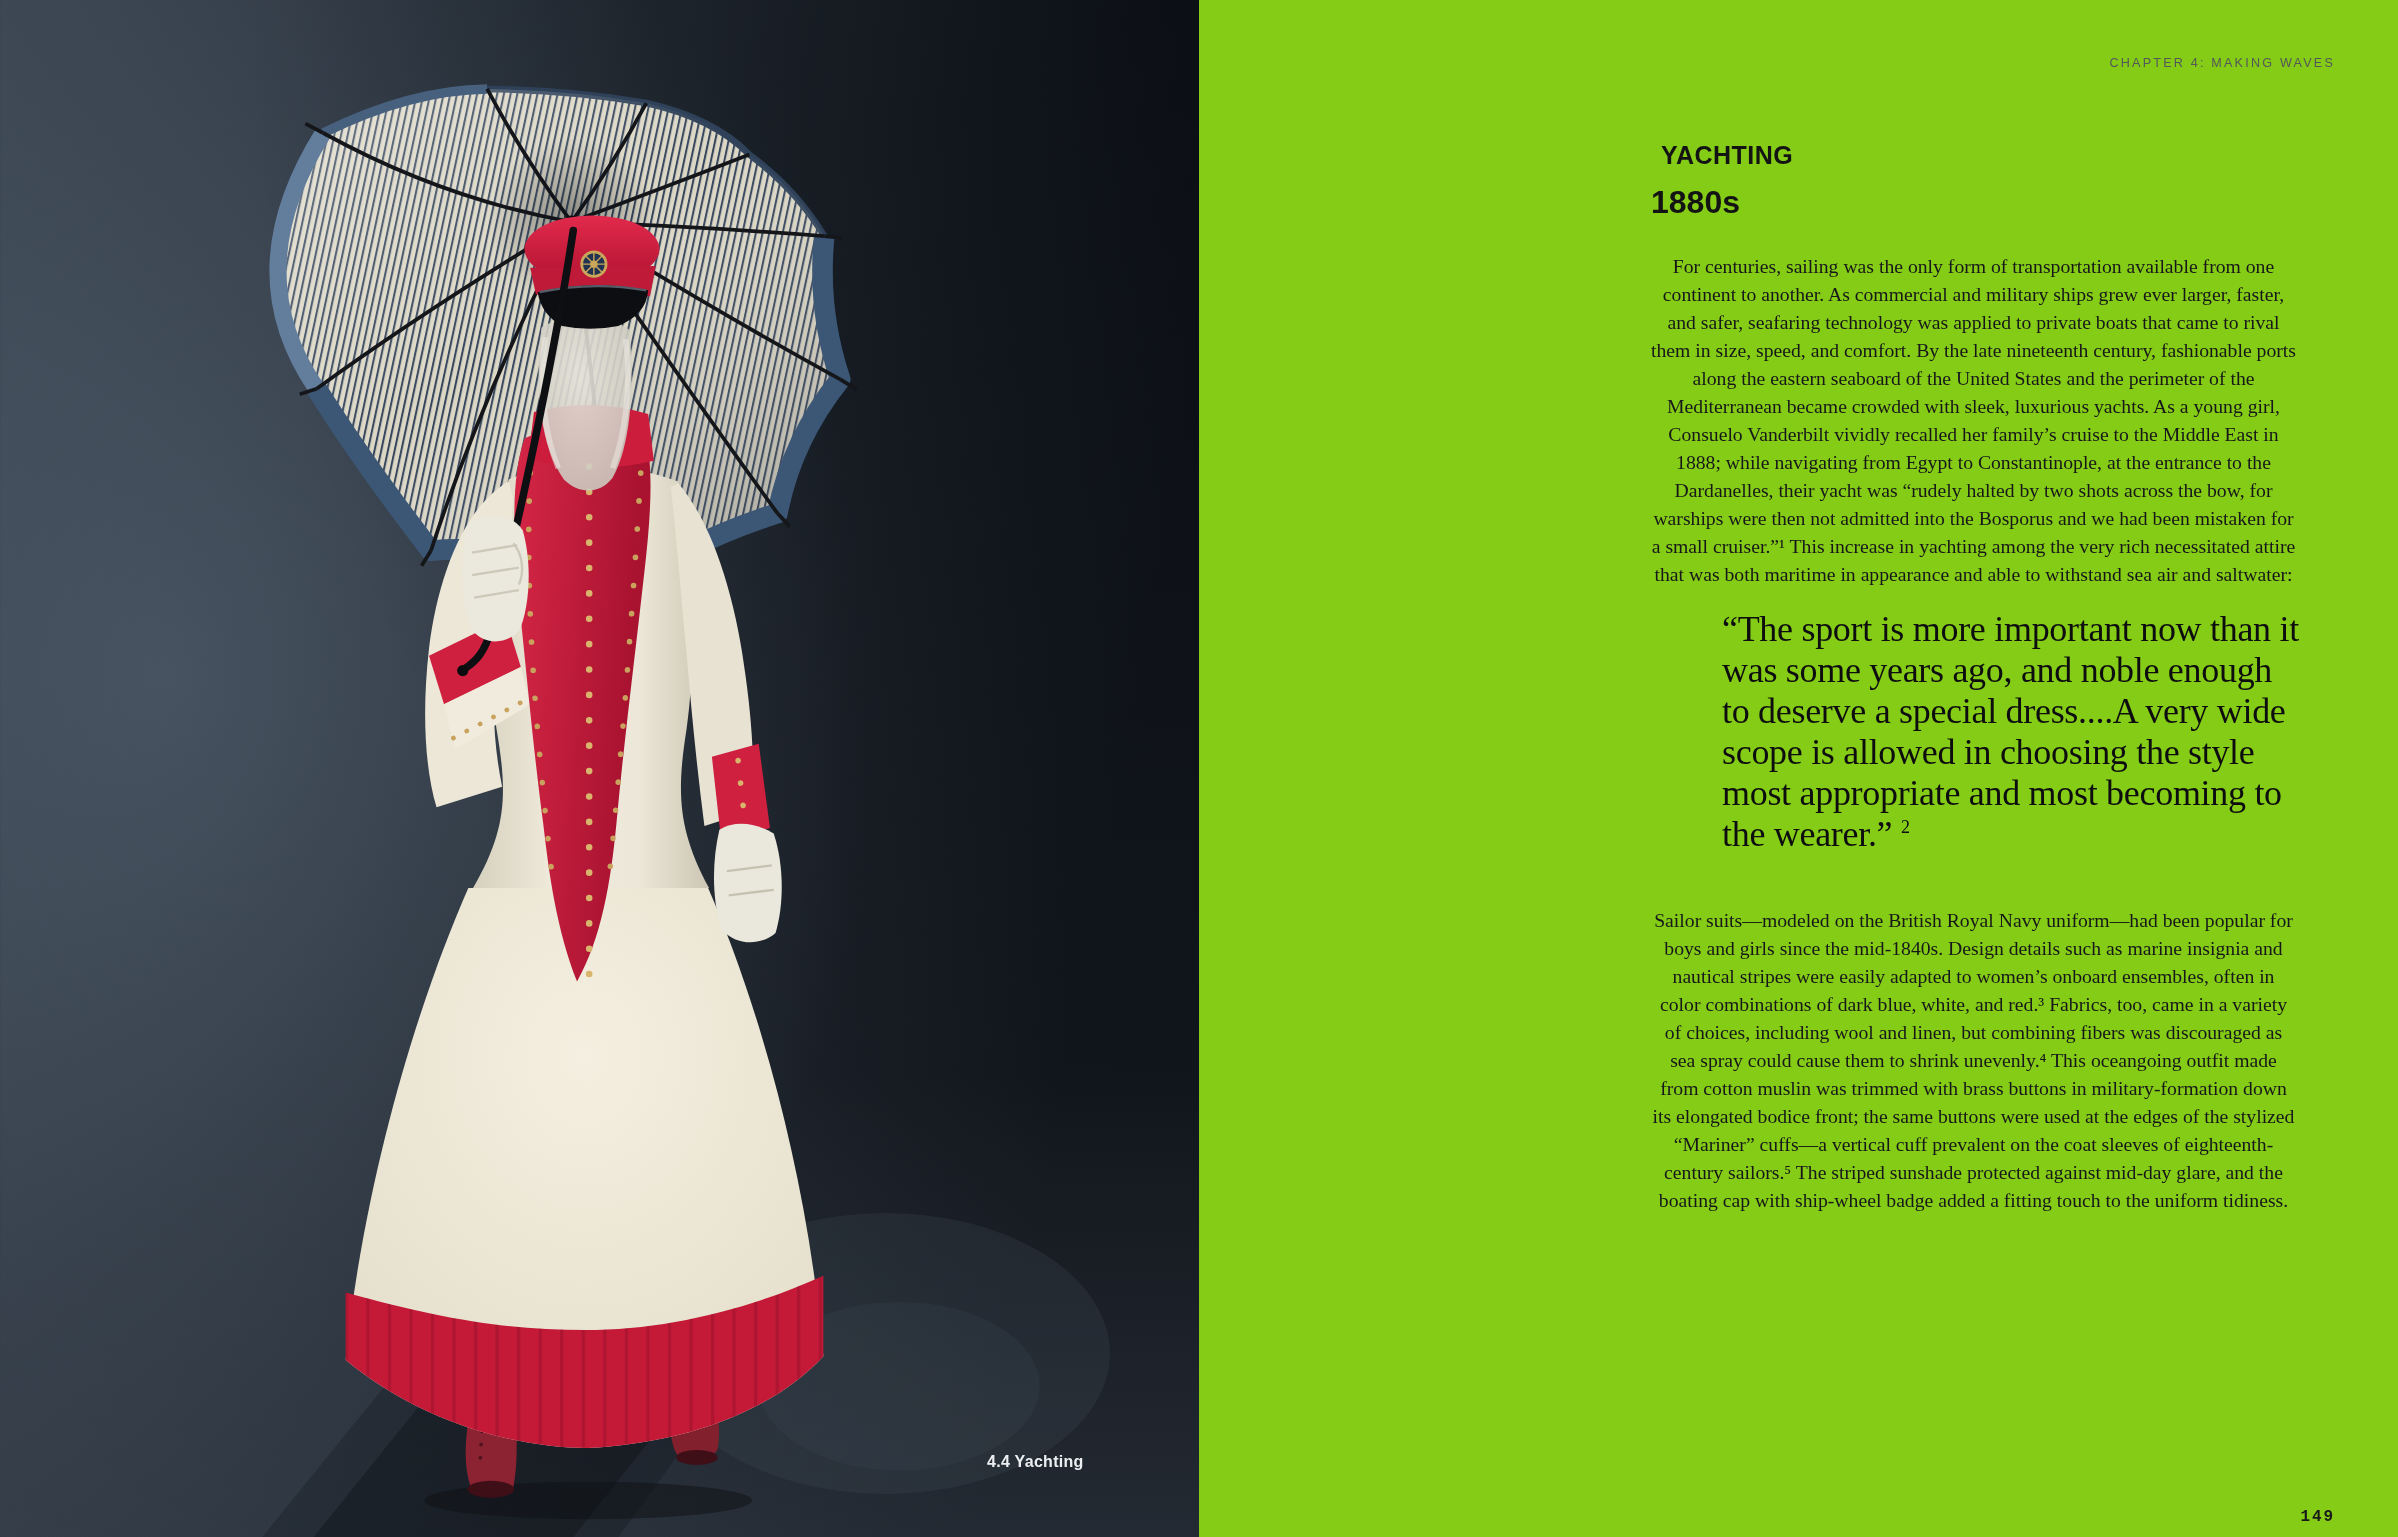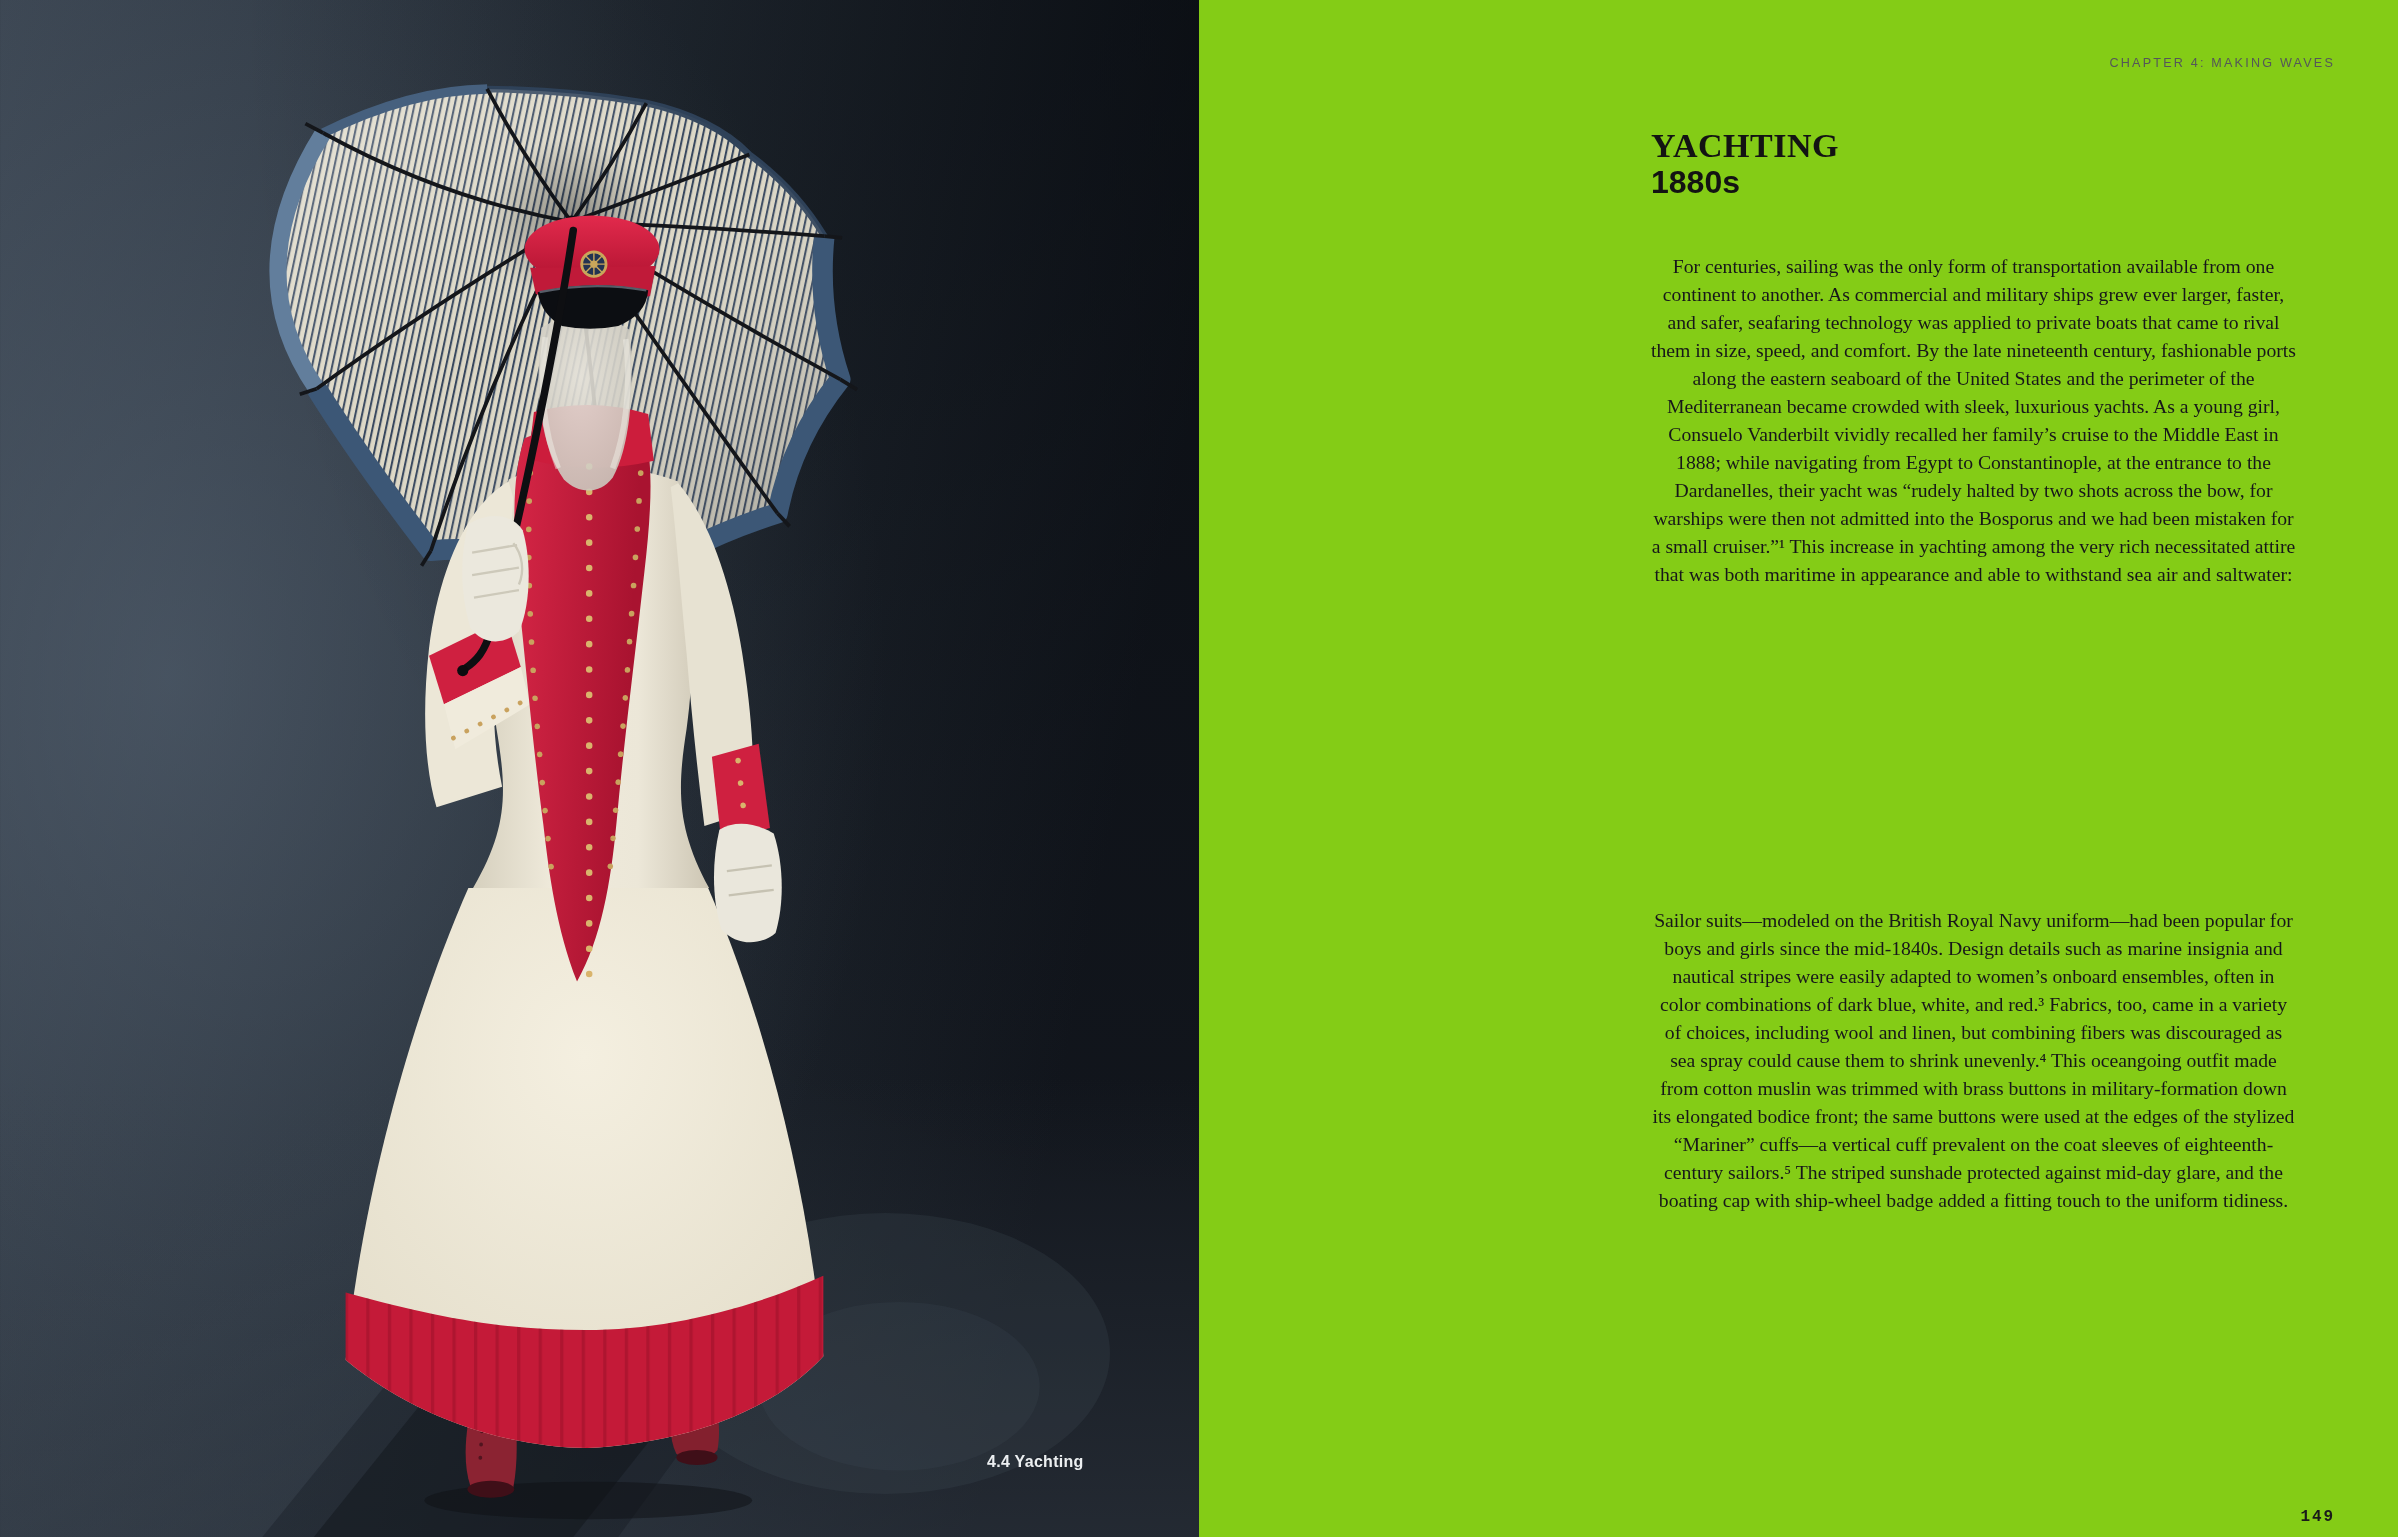--- a/index.html
+++ b/index.html
@@ -18,21 +18,21 @@
   }
   
   .page-right { position:absolute; left:1199px; top:0; width:1199px; height:1537px; background:#84cc16; }
   .running-head {
     position:absolute; top:56px; right:63px;
     font-family:"Liberation Sans",sans-serif; font-size:12.6px; font-weight:400;
     letter-spacing:2.2px; color:#55565a; white-space:nowrap;
   }
   .title-block { position:absolute; left:452px; top:127px; }
   .page-title {
-    margin:0; font-family:Liberation Serif, serif; font-size:34px; font-weight:bold;
+    margin:10px; font-family:Liberation Sans, sans-serif; font-size:25px; font-weight:bold;
     letter-spacing:0.5px; color:#131313; line-height:37px;
   }
   .page-subtitle {
     font-family:"Liberation Sans",sans-serif; font-size:32px; font-weight:700;
     color:#131313; line-height:37px;
   }
   .body-para {
     position:absolute; left:452px; width:645px;
     font-size:19.7px; line-height:28px; color:#17171a; text-align:center;
   }
@@ -242,20 +242,21 @@
 
     <div class="running-head">CHAPTER 4: MAKING WAVES</div>
 
     <div class="title-block">
       <h1 class="page-title">YACHTING</h1>
       <div class="page-subtitle">1880s</div>
     </div>
 
     <p class="body-para para-1">For centuries, sailing was the only form of transportation available from one continent to another. As commercial and military ships grew ever larger, faster, and safer, seafaring technology was applied to private boats that came to rival them in size, speed, and comfort. By the late nineteenth century, fashionable ports along the eastern seaboard of the United States and the perimeter of the Mediterranean became crowded with sleek, luxurious yachts. As a young girl, Consuelo Vanderbilt vividly recalled her family’s cruise to the Middle East in 1888; while navigating from Egypt to Constantinople, at the entrance to the Dardanelles, their yacht was “rudely halted by two shots across the bow, for warships were then not admitted into the Bosporus and we had been mistaken for a small cruiser.”¹ This increase in yachting among the very rich necessitated attire that was both maritime in appearance and able to withstand sea air and saltwater:</p>
 
+    <blockquote class="pull-quote"><span>“The sport is more important now than it was some years ago, and noble enough to deserve a special dress....A very wide scope is allowed in choosing the style most appropriate and most becoming to the wearer.”</span> <sup>2</sup></blockquote>
 
     <p class="body-para para-2">Sailor suits—modeled on the British Royal Navy uniform—had been popular for boys and girls since the mid-1840s. Design details such as marine insignia and nautical stripes were easily adapted to women’s onboard ensembles, often in color combinations of dark blue, white, and red.³ Fabrics, too, came in a variety of choices, including wool and linen, but combining fibers was discouraged as sea spray could cause them to shrink unevenly.⁴ This oceangoing outfit made from cotton muslin was trimmed with brass buttons in military-formation down its elongated bodice front; the same buttons were used at the edges of the stylized “Mariner” cuffs—a vertical cuff prevalent on the coat sleeves of eighteenth-century sailors.⁵ The striped sunshade protected against mid-day glare, and the boating cap with ship-wheel badge added a fitting touch to the uniform tidiness.</p>
 
     <div class="folio">149</div>
   </div>
 
 </div>
 
 
 </body></html>

